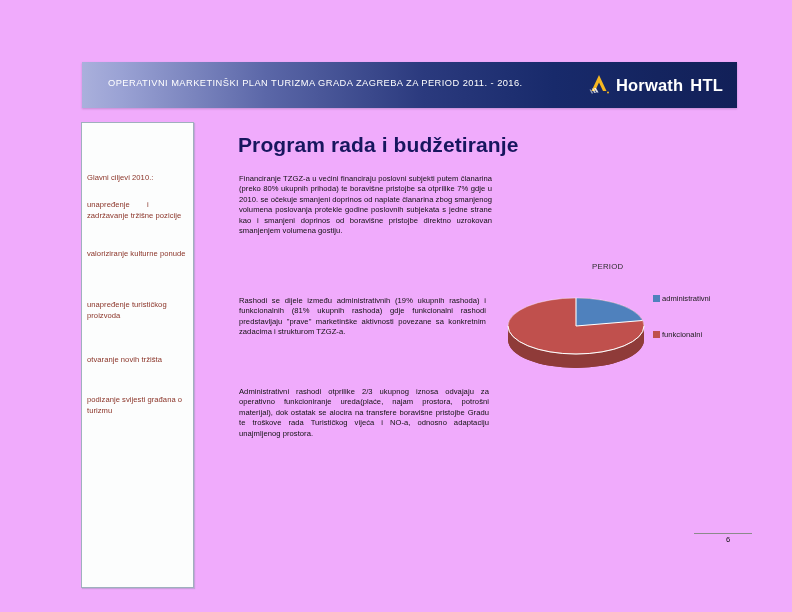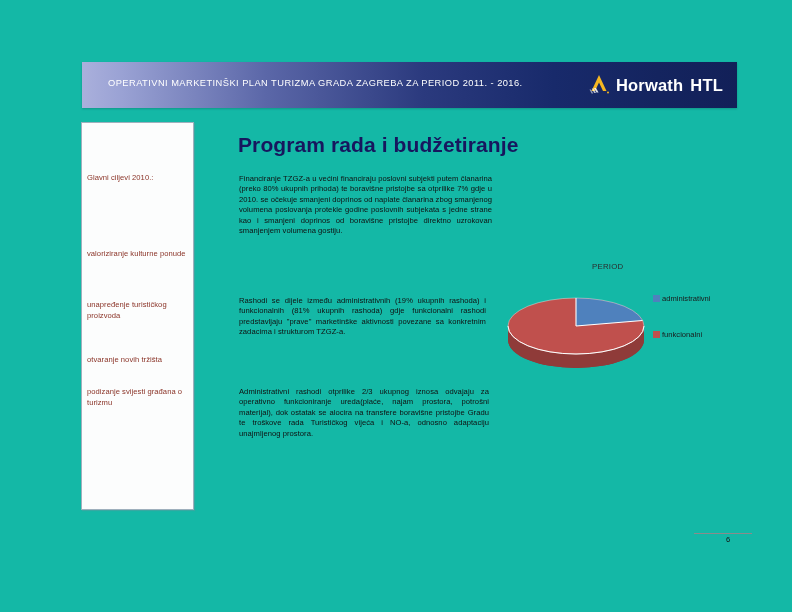--- a/index.html
+++ b/index.html
@@ -15,21 +15,21 @@
     font-family: "Liberation Sans", sans-serif;
     -webkit-font-smoothing: none;
   }
 
   
   #slide {
     position: absolute;
     left: 0; top: 0;
     width: 792px;
     height: 612px;
-    background: #14b8a6;
+    background: #f0abfc;
   }
 
   
   #header-banner {
     position: absolute;
     left: 82px;
     top: 62px;
     width: 655px;
     height: 46px;
     background: linear-gradient(to right,
@@ -88,21 +88,21 @@
     color: #17165e;
     letter-spacing: 0.1px;
   }
 
   
   #sidebar-box {
     position: absolute;
     left: 81px;
     top: 122px;
     width: 113px;
-    height: 388px;
+    height: 466px;
     background: #fcfdfd;
     border: 1px solid #9fb0bd;
     box-shadow: 1px 1px 1px rgba(120,140,155,0.35);
     box-sizing: border-box;
   }
   .sidebar-item {
     position: absolute;
     left: 5px;
     width: 104px;
     font-size: 7.6px;
@@ -207,24 +207,25 @@
       <div id="logo-text">
         <span>Horwath</span><span class="htl">HTL</span>
       </div>
     </div>
   </div>
 
   <div id="page-title">Program rada i budžetiranje</div>
 
   <div id="sidebar-box">
     <div class="sidebar-item" style="top:50px;">Glavni ciljevi 2010.:</div>
+    <div class="sidebar-item" style="top:77px;">unapređenje&nbsp;&nbsp;&nbsp;&nbsp;&nbsp;&nbsp;&nbsp; i zadržavanje tržišne pozicije</div>
     <div class="sidebar-item" style="top:126px;">valoriziranje kulturne ponude</div>
     <div class="sidebar-item" style="top:177px;">unapređenje turističkog proizvoda</div>
     <div class="sidebar-item" style="top:232px;">otvaranje novih tržišta</div>
-    <div class="sidebar-item" style="top:264px;">podizanje svijesti građana o turizmu</div>
+    <div class="sidebar-item" style="top:272px;">podizanje svijesti građana o turizmu</div>
   </div>
 
   <div class="body-par" id="par-1">Financiranje TZGZ-a u većini financiraju poslovni subjekti putem članarina (preko 80% ukupnih prihoda) te boravišne pristojbe sa otprilike 7% gdje u 2010. se očekuje smanjeni doprinos od naplate članarina zbog smanjenog volumena poslovanja protekle godine poslovnih subjekata s jedne strane kao i smanjeni doprinos od boravišne pristojbe direktno uzrokovan smanjenjem volumena gostiju.</div>
 
   <div class="body-par" id="par-2">Rashodi se dijele između administrativnih (19% ukupnih rashoda) i funkcionalnih (81% ukupnih rashoda) gdje funkcionalni rashodi predstavljaju "prave" marketinške aktivnosti povezane sa konkretnim zadacima i strukturom TZGZ-a.</div>
 
   <div class="body-par" id="par-3">Administrativni rashodi otprilike 2/3 ukupnog iznosa odvajaju za operativno funkcioniranje ureda(plaće, najam prostora, potrošni materijal), dok ostatak se alocira na transfere boravišne pristojbe Gradu te troškove rada Turističkog vijeća i NO-a, odnosno adaptaciju unajmljenog prostora.</div>
 
   <div id="chart-area">
     <div id="chart-title">PERIOD</div>

